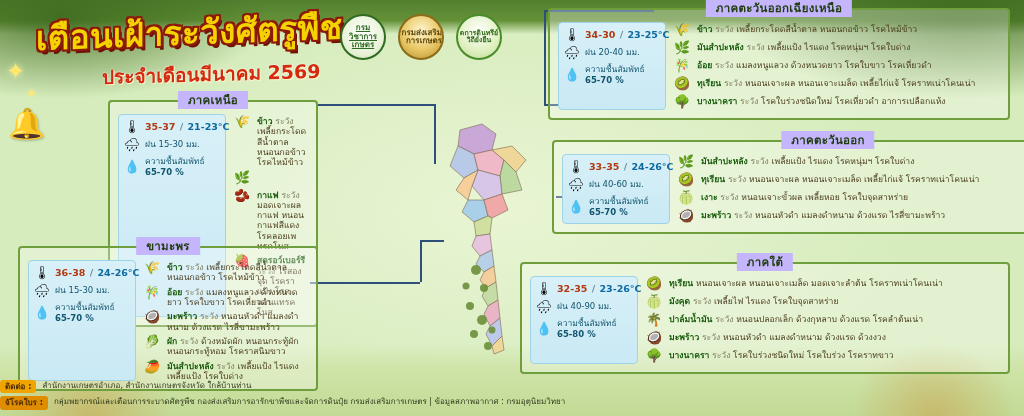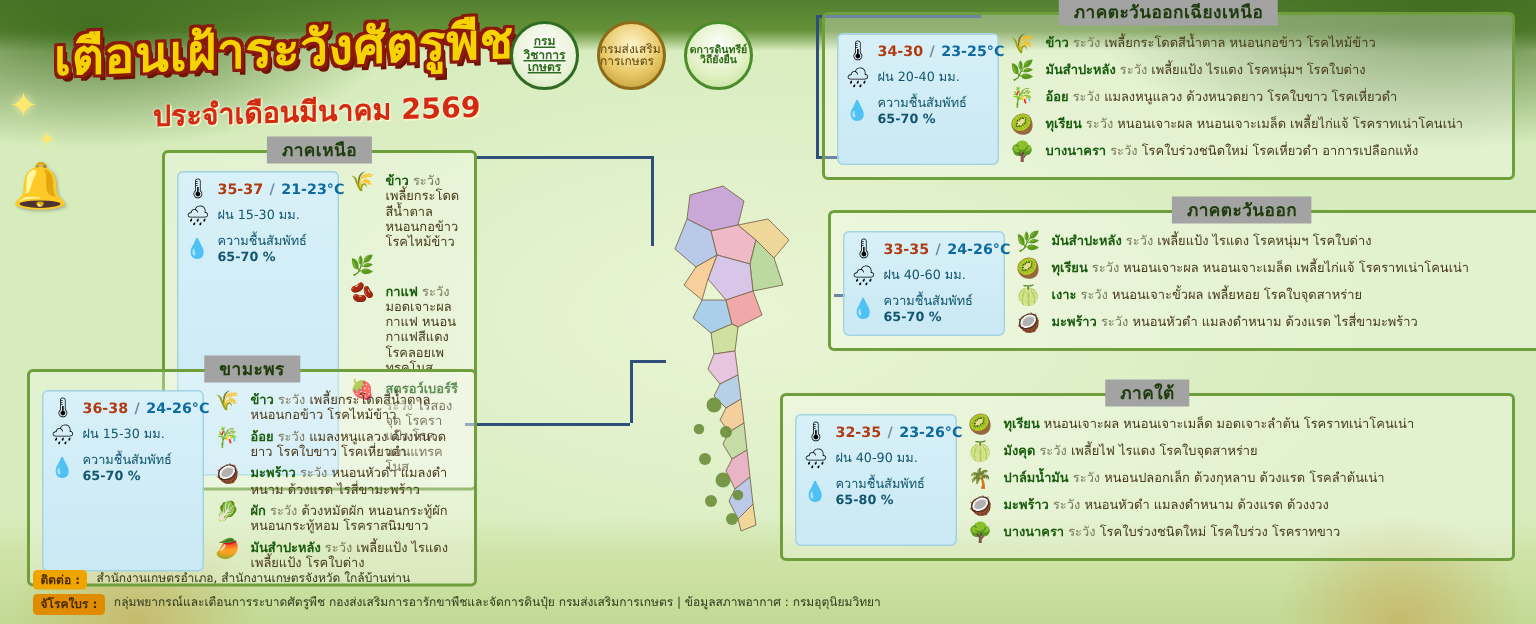--- a/index.html
+++ b/index.html
@@ -82,21 +82,21 @@
     border:2px solid #2f6b22;
     display:flex; align-items:center; justify-content:center;
     font-size:8px; color:#2f6b22; text-align:center; line-height:1.05; font-weight:bold;
     overflow:hidden;
     text-decoration:underline;
   }
   .logo-gold {
     background:radial-gradient(circle at 50% 35%, #fff7d0 0%, #e8c766 55%, #b8942f 100%);
     border:2px solid #8d6b17;
     display:flex; align-items:center; justify-content:center;
-    font-size:8px; color:#5e4609; text-align:left; line-height:1.05; font-weight:normal;
+    font-size:8px; color:#5e4609; text-align:right; line-height:1.05; font-weight:bold;
     overflow:hidden;
   }
   .logo-green {
     background:radial-gradient(circle at 50% 35%, #ffffff 0%, #dff0c0 60%, #bcdb94 100%);
     border:2px solid #4a8b2a;
     display:flex; align-items:center; justify-content:center;
     font-size:7px; color:#2e6b16; text-align:center; line-height:1.05; font-weight:bold;
     overflow:hidden;
   }
 
@@ -112,21 +112,21 @@
     padding:2px 0 3px 0;
   }
   .panel-box {
     border:2px solid #6f9f3c;
     border-radius:4px;
     background:rgba(255,255,255,0.30);
     position:relative;
   }
   .panel-head {
     position:absolute; top:-11px; left:50%; transform:translateX(-50%);
-    background:#a3a3a3; padding:0 10px; white-space:nowrap;
+    background:#c4b5fd; padding:0 10px; white-space:nowrap;
   }
   .panel-inner { display:flex; gap:6px; padding:12px 8px 8px 8px; }
 
   
   .weather {
     width:108px; flex:0 0 108px;
     background:linear-gradient(180deg,#d8f0f8 0%, #c9e9f4 100%);
     border:1px solid #9fd3e6; border-radius:4px;
     padding:5px 4px;
     display:flex; flex-direction:column; gap:5px;
@@ -148,21 +148,21 @@
   .pest-crop { color:#1a5c0e; font-weight:bold; }
   .pest-watch { color:#7a7a5a; }
   .pest-list { color:#4a3b1c; }
 
   
   .conn { position:absolute; border-color:#2e4f7a; border-style:solid; border-width:0; }
 
   
   .footer {
     position:absolute; left:0; bottom:0; width:100%;
-    padding:4px 10px 6px 22px;
+    padding:4px 10px 6px 0;
     font-size:8px; color:#3b3b28; line-height:1.45;
   }
   .footer-row { display:flex; gap:6px; align-items:flex-start; }
   .footer-tag {
     background:#f0a400; color:#4a2b00; font-weight:bold;
     border-radius:3px; padding:1px 5px; white-space:nowrap; font-size:8px;
   }
   .footer-tag.t2 { background:#e08c00; }
   .footer-txt { color:#2f3a1c; }
 </style>

